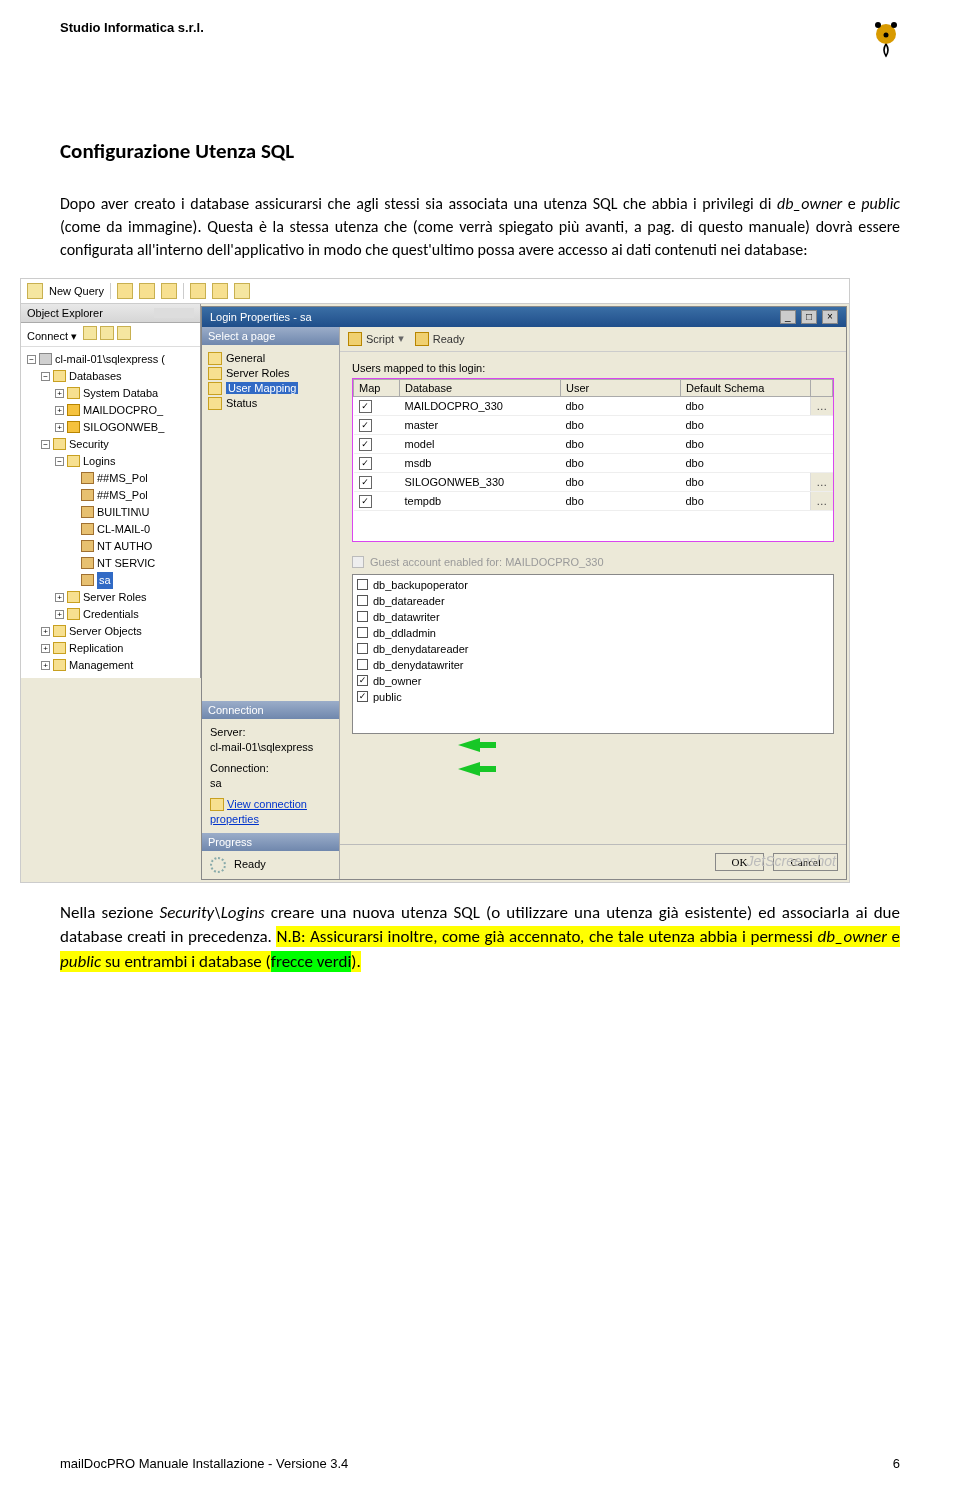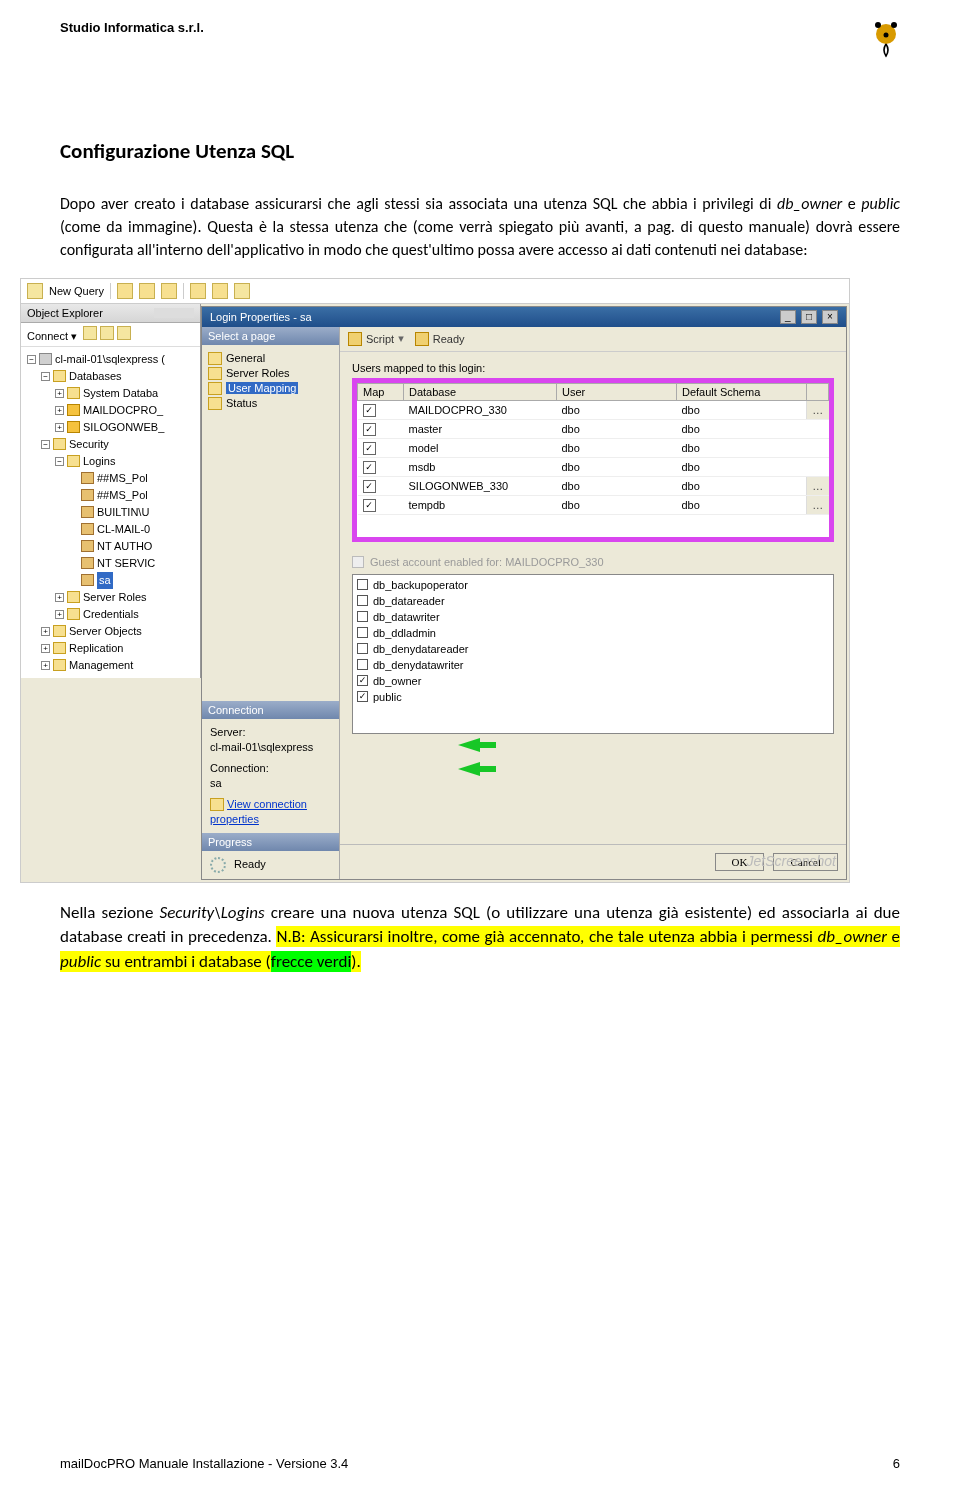--- a/index.html
+++ b/index.html
@@ -51,21 +51,21 @@
   .pages .prow{ display:flex; align-items:center; gap:4px; padding:1px 2px;}
   .pages .pic{ width:14px; height:13px; background:#f7e090; border:1px solid #c8a020;}
   .pages .seltxt{ background:#316ac5; color:#fff; padding:0 2px;}
   .conn-body { padding:6px 8px; font-size:11px; line-height:15px;}
   .conn-body a{ color:#0033cc; text-decoration:underline;}
   .dlg-right { flex:1; background:#ece9d8; display:flex; flex-direction:column;}
   .rt-bar{ padding:5px 8px; display:flex; gap:4px; align-items:center; border-bottom:1px solid #ccc; color:#333;}
   .rt-bar .ic2{ width:14px;height:14px;background:#f0d070;border:1px solid #b88500;}
   .rt-main{ padding:10px 12px; flex:1;}
   .lbl{ font-size:11px; margin-bottom:4px;}
-  .grid{ border:5px solid #d946ef; background:#fff; height:164px; overflow:hidden;}
+  .grid{ border:1px solid #d946ef; background:#fff; height:164px; overflow:hidden;}
   .grid table{ width:100%; border-collapse:collapse; font-size:11px;}
   .grid th{ background:#ece9d8; border:1px solid #aaa; padding:2px 5px; text-align:left; font-weight:normal;}
   .grid td{ border-bottom:1px solid #eee; padding:2px 5px;}
   .grid td.chk::before{ content:"\2713"; display:inline-block; width:11px; height:11px; border:1px solid #666; font-size:9px; text-align:center; line-height:10px; margin-right:2px;}
   .grid td.ell{ width:20px; text-align:center; color:#444; border-left:1px solid #ddd;}
   .grid tr.on td.ell{ background:#ece9d8;}
   .disabled-row{ margin:14px 0 6px 0; color:#9a9a9a; font-size:11px; display:flex; align-items:center; gap:6px;}
   .disabled-row .cb{ width:12px;height:12px;border:1px solid #bbb; background:#eee;}
   .roles-box{ border:1px solid #888; background:#fff; height:160px; padding:2px 4px; overflow:hidden; position:relative;}
   .roles-box .rrow{ display:flex; align-items:center; gap:5px; font-size:11px; line-height:16px;}

